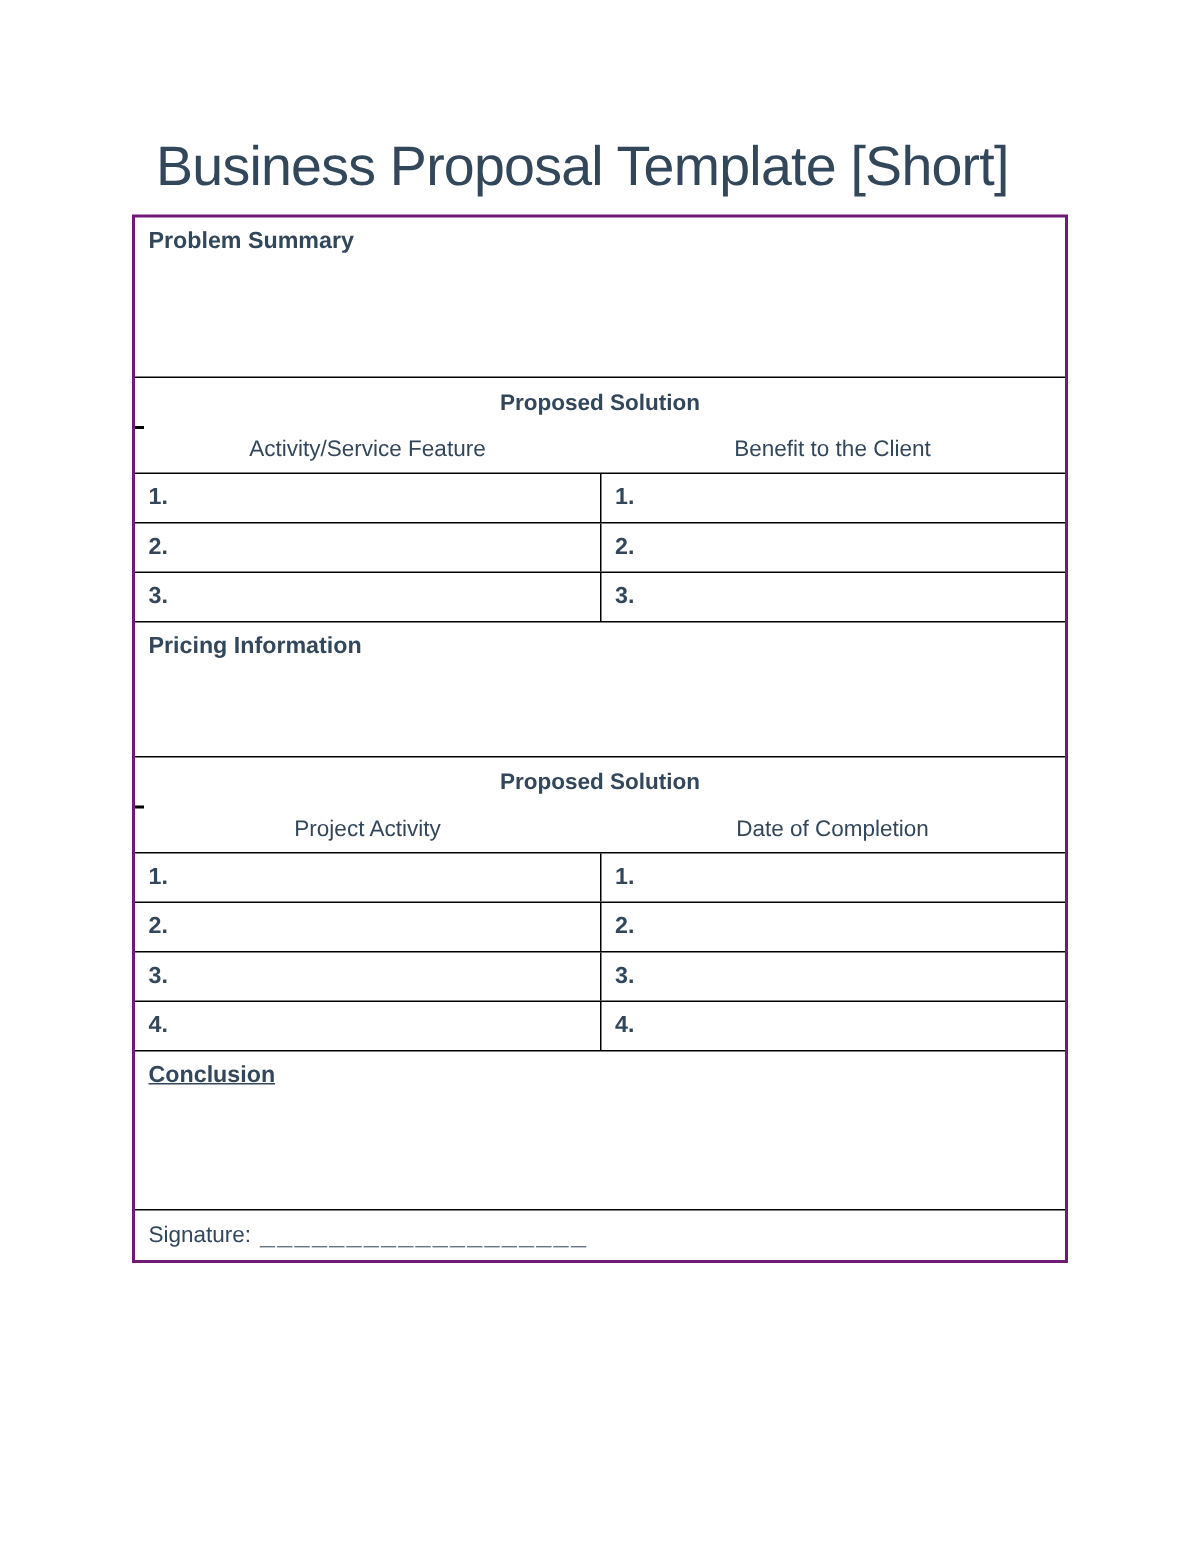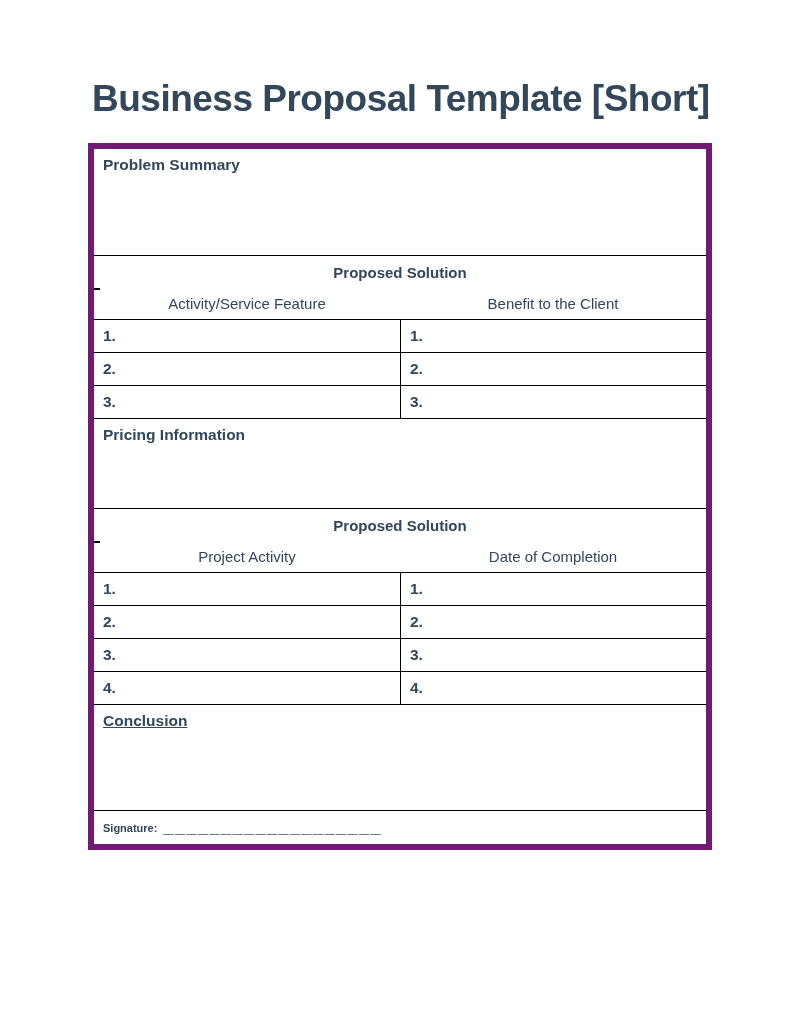--- a/index.html
+++ b/index.html
@@ -9,33 +9,33 @@
     height: 1029px;
     background: #ffffff;
     font-family: "Liberation Sans", sans-serif;
     color: #33475b;
     overflow: hidden;
   }
   .doc-title {
     position: absolute;
     left: 88px;
     top: 74px;
-    margin: 4px;
+    margin: 16px;
     font-size: 37px;
-    font-weight: 700;
+    font-weight: 400;
     letter-spacing: -0.5px;
     color: #33475b;
     white-space: nowrap;
   }
   .doc-table {
     position: absolute;
     left: 88px;
     top: 143px;
     width: 624px;
-    border: 6px solid #701a75;
+    border: 2px solid #701a75;
     box-sizing: border-box;
     background: #ffffff;
   }
   .row { box-sizing: border-box; position: relative; }
   .bb { border-bottom: 1.5px solid #000000; }
   .h-problem  { height: 107px; }
   .h-sect     { height: 32px; }
   .h-cols     { height: 32px; }
   .h-num      { height: 33px; }
   .h-pricing  { height: 90px; }
@@ -85,21 +85,21 @@
     box-sizing: border-box;
   }
   .sig-cell {
     display: flex;
     align-items: center;
     padding: 0 9px;
     box-sizing: border-box;
     white-space: nowrap;
     overflow: hidden;
   }
-  .sig-label { font-weight: 700; font-size: 11px; margin-right: 6px; }
+  .sig-label { font-weight: 400; font-size: 15px; margin-right: 6px; }
   .sig-line  { font-weight: 700; font-size: 18px; letter-spacing: 1.5px; }
 </style>
 </head>
 <body>
 
 <div class="page">
 
   <h1 class="doc-title">Business Proposal Template [Short]</h1>
 
   <div class="doc-table">

